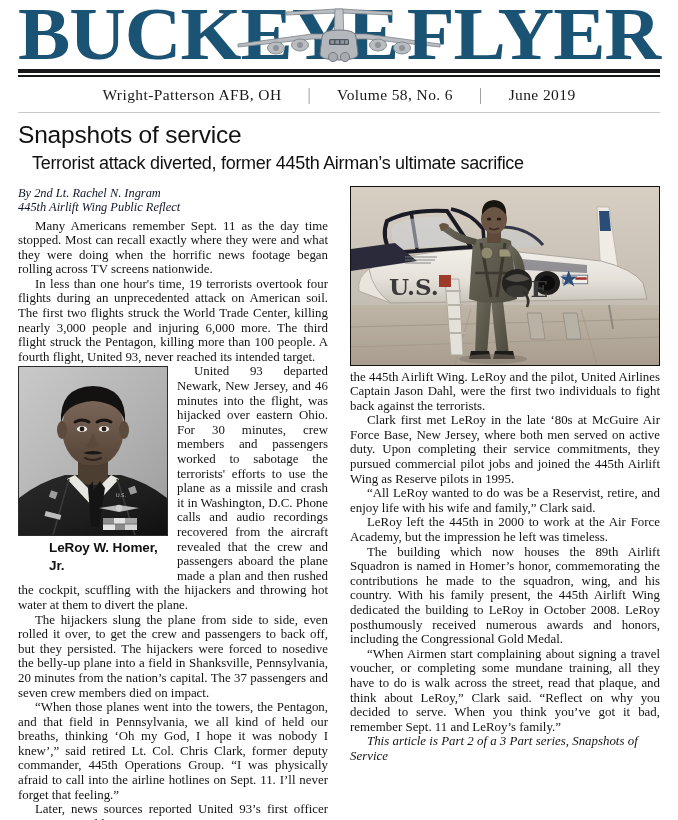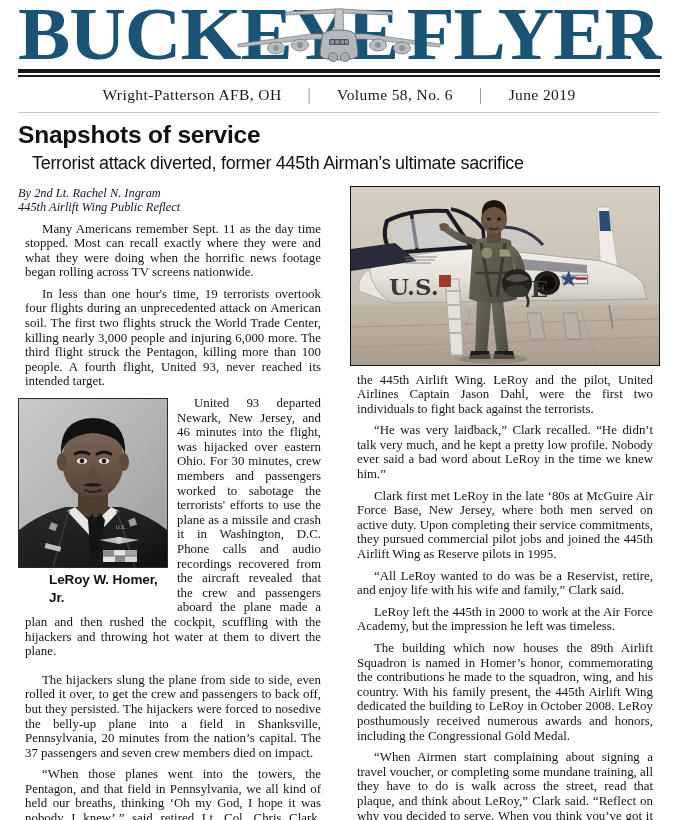--- a/index.html
+++ b/index.html
@@ -96,21 +96,21 @@
     background: #c8c8c8;
     margin: 2px 18px 0 18px;
   }
 
   
   .heads {
     padding: 8px 18px 0 18px;
   }
   .kicker {
     font-family: "Liberation Sans", sans-serif;
-    font-weight: 700;
+    font-weight: 400;
     font-size: 24.5px;
     line-height: 27px;
     color: #111;
     letter-spacing: -0.2px;
   }
   .deck {
     font-family: "Liberation Sans", sans-serif;
     font-weight: 400;
     font-size: 18px;
     line-height: 26px;
@@ -143,21 +143,21 @@
     color: #0f172a;
     margin-bottom: 4px;
   }
 
   p.body {
     font-family: "Liberation Serif", serif;
     font-size: 12.9px;
     line-height: 14.6px;
     text-align: justify;
     text-indent: 17px;
-    margin: 7px;
+    margin: 0;
     color: #141414;
     hyphens: auto;
     -webkit-hyphens: auto;
   }
   p.body.noindent { text-indent: 0; }
   p.tagline {
     font-family: "Liberation Serif", serif;
     font-style: italic;
     font-size: 12.9px;
     line-height: 14.6px;
@@ -477,21 +477,20 @@
             <ellipse cx="138" cy="32" rx="2.2" ry="1.6" fill="#221b14"></ellipse>
             <ellipse cx="148" cy="32" rx="2.2" ry="1.6" fill="#221b14"></ellipse>
             <path d="M138 41 Q143 44 148 41" stroke="#3a2c22" stroke-width="1.6" fill="none"></path>
 
             <ellipse cx="142" cy="172" rx="34" ry="5" fill="#7e7467" opacity="0.5"></ellipse>
           </svg>
         </div>
       </div>
 
       <p class="body noindent">the 445th Airlift Wing. LeRoy and the pilot, United Airlines Captain Jason Dahl, were the first two individuals to fight back against the terrorists.</p>
-      <p class="body">“He was very laidback,” Clark recalled. “He didn’t talk very much, and he kept a pretty low profile. Nobody ever said a bad word about LeRoy in the time we knew him.”</p>
       <p class="body">Clark first met LeRoy in the late ‘80s at McGuire Air Force Base, New Jersey, where both men served on active duty. Upon completing their service commitments, they pursued commercial pilot jobs and joined the 445th Airlift Wing as Reserve pilots in 1995.</p>
       <p class="body">“All LeRoy wanted to do was be a Reservist, retire, and enjoy life with his wife and family,” Clark said.</p>
       <p class="body">LeRoy left the 445th in 2000 to work at the Air Force Academy, but the impression he left was timeless.</p>
       <p class="body">The building which now houses the 89th Airlift Squadron is named in Homer’s honor, commemorating the contributions he made to the squadron, wing, and his country. With his family present, the 445th Airlift Wing dedicated the building to LeRoy in October 2008. LeRoy posthumously received numerous awards and honors, including the Congressional Gold Medal.</p>
       <p class="body">“When Airmen start complaining about signing a travel voucher, or completing some mundane training, all they have to do is walk across the street, read that plaque, and think about LeRoy,” Clark said. “Reflect on why you decided to serve. When you think you’ve got it bad, remember Sept. 11 and LeRoy’s family.”</p>
       <p class="tagline">This article is Part 2 of a 3 Part series, Snapshots of Service</p>
     </div>
 
   </div>
 </div>

